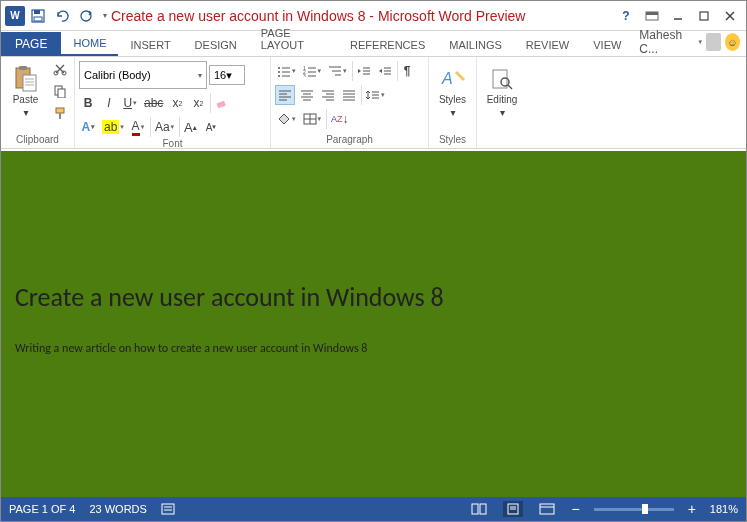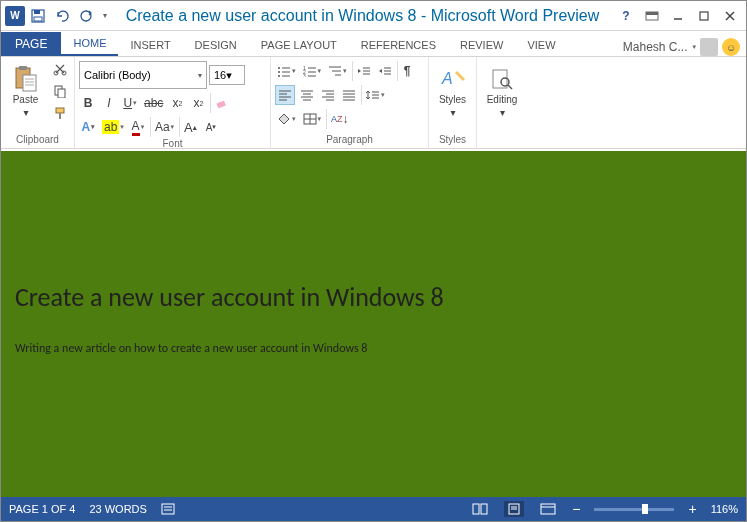--- a/index.html
+++ b/index.html
@@ -1,20 +1,20 @@
 <!DOCTYPE html>
 <html><head>
 <meta charset="utf-8">
 <style>
 * { box-sizing: border-box; margin: 0; padding: 0; font-family: "Segoe UI", Tahoma, sans-serif; }
 body { width: 747px; height: 522px; background: #fff; overflow: hidden; position: relative; border: 1px solid #888; }
 .titlebar { height: 30px; background: #fff; display: flex; align-items: center; padding: 0 4px; font-size: 12px; color: #555; border-bottom: 1px solid #d4d4d4; }
 .titlebar .qat { display: flex; align-items: center; gap: 2px; }
 .qat-btn { width: 22px; height: 22px; display: flex; align-items: center; justify-content: center; cursor: pointer; }
-.titlebar .title { flex: 1; text-align: center; color: #0369a1; font-size: 16px; }
+.titlebar .title { flex: 1; color: #b91c1c; font-size: 14px; }
 .titlebar .wincontrols { display: flex; align-items: center; gap: 2px; }
 .win-btn { width: 24px; height: 20px; display: flex; align-items: center; justify-content: center; cursor: pointer; }
 .word-icon { width: 20px; height: 20px; background: #2b579a; color: #fff; display: flex; align-items: center; justify-content: center; font-size: 10px; font-weight: bold; border-radius: 2px; }
 
 .tabbar { height: 26px; background: #fff; display: flex; align-items: flex-end; border-bottom: 1px solid #d4d4d4; font-size: 12px; }
 .tab-file { background: #2b579a; color: #fff; padding: 5px 14px; cursor: pointer; }
 .tab { padding: 5px 12px; color: #555; cursor: pointer; text-transform: uppercase; font-size: 11px; }
 .tab.active { color: #2b579a; border-bottom: 2px solid #2b579a; }
 .tabbar .spacer { flex: 1; }
 .tabbar .user { padding: 0 6px; color: #555; font-size: 12px; display: flex; align-items: center; gap: 4px; }
@@ -114,20 +114,21 @@
   </div>
 </div>
 
 <div class="tabbar">
   <div class="tab-file">PAGE</div>
   <div class="tab active">HOME</div>
   <div class="tab">INSERT</div>
   <div class="tab">DESIGN</div>
   <div class="tab">PAGE LAYOUT</div>
   <div class="tab">REFERENCES</div>
+  <div class="tab">MAILINGS</div>
   <div class="tab">REVIEW</div>
   <div class="tab">VIEW</div>
   <div class="spacer"></div>
   <div class="user">
     <span>Mahesh C...</span>
     <span class="dd-arrow">▾</span>
     <div class="avatar"></div>
     <div class="smiley">☺</div>
   </div>
 </div>
@@ -414,14 +415,14 @@
       <svg width="16" height="12">
         <rect x="1" y="1" width="14" height="10" fill="none" stroke="#fff"></rect>
         <line x1="1" y1="4" x2="15" y2="4" stroke="#fff"></line>
       </svg>
     </div>
   <div class="status-item" style="font-size:14px;">−</div>
   <div class="zoom-slider">
       <div class="zoom-thumb"></div>
     </div>
   <div class="status-item" style="font-size:14px;">+</div>
-  <div class="status-item">116%</div>
+  <div class="status-item">181%</div>
 </div>
 
 </body></html>

